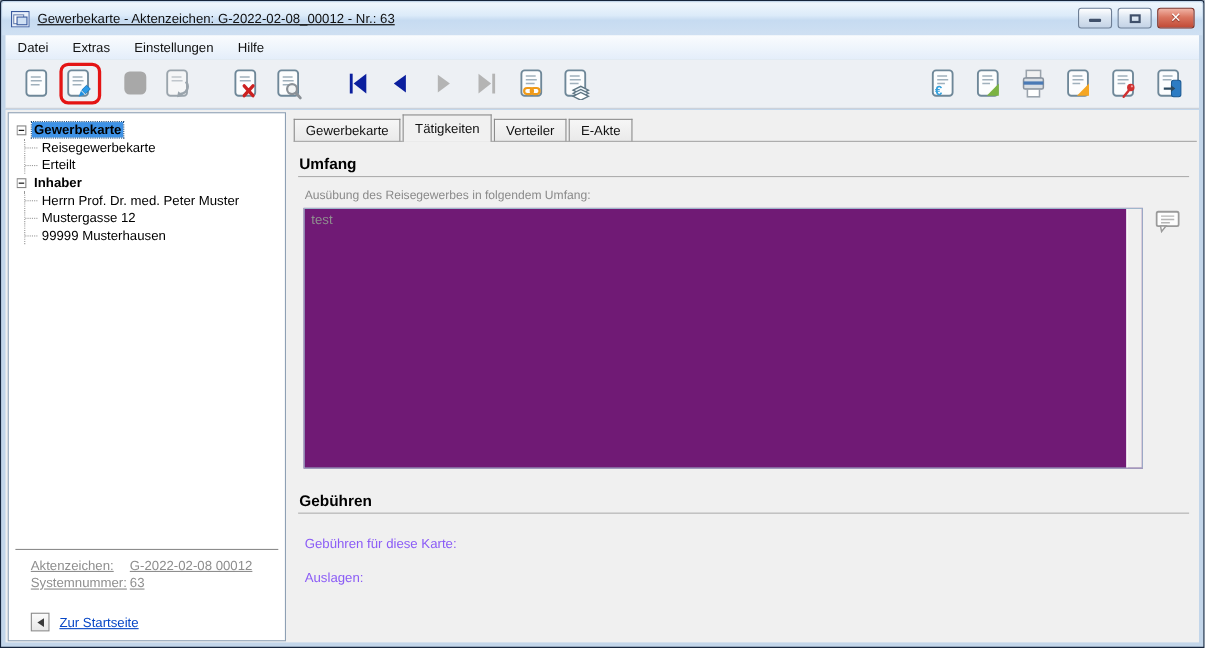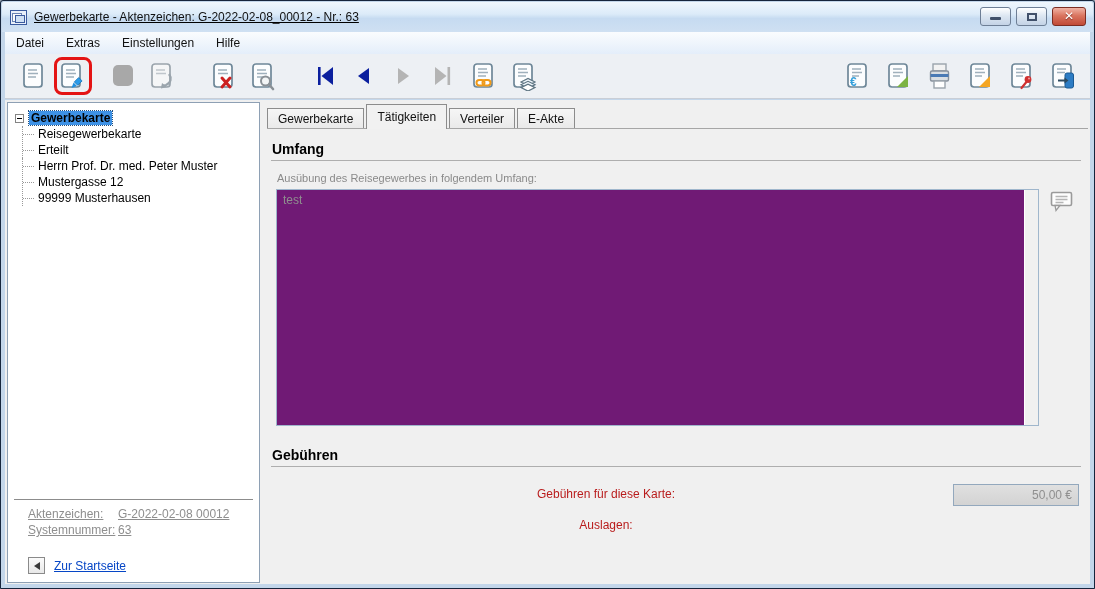--- a/index.html
+++ b/index.html
@@ -64,21 +64,21 @@
   .tab.active{height:25px;background:#f1f1f1;z-index:2;position:relative;}
   .main-content{position:absolute;top:29px;left:0;right:0;bottom:0;}
   .section-h{position:absolute;left:9px;font-size:14px;font-weight:bold;color:#000;}
   .section-rule{position:absolute;left:8px;right:9px;border-top:1px solid #aeaeae;}
   .field-label-sm{position:absolute;left:14px;font-size:11px;color:#8a8a8a;}
   .ta-wrap{position:absolute;left:13px;top:60px;width:763px;height:237px;border:1px solid #9fb6cc;background:#701a75;display:flex;}
   .ta{flex:1;border:none;background:transparent;color:#8f8f8f;font-family:"Liberation Sans","DejaVu Sans",sans-serif;
     font-size:12px;padding:3px 6px;resize:none;outline:none;overflow:hidden;}
   .ta-scroll{width:14px;background:#f0f0f0;border-left:1px solid #fff;flex:none;cursor:pointer;}
   .comment-btn{position:absolute;left:787px;top:62px;width:24px;height:22px;background:none;border:none;padding:0;}
-  .frow-label{position:absolute;left:0;width:686px;text-align:center;font-size:12px;color:#b91c1c;}
+  .frow-label{position:absolute;left:14px;width:686px;text-align:left;font-size:12px;color:#8b5cf6;}
   .fee-input{position:absolute;left:690px;width:126px;height:22px;border:1px solid #93a8bd;
     background:linear-gradient(#e0e0e0,#d3d3d3);color:#8f8f8f;text-align:right;padding:0 6px;font-size:12px;font-family:"Liberation Sans","DejaVu Sans",sans-serif;}
 </style>
 </head>
 <body>
 
 <div class="window">
 
   <div class="titlebar">
     <svg class="app-icon" viewBox="0 0 17 15">
@@ -264,20 +264,24 @@
           <span class="t-label bold selected">Gewerbekarte</span>
         </div>
         <div class="t-children">
           <div class="t-child">
               <span>Reisegewerbekarte</span>
             </div>
           <div class="t-child">
               <span>Erteilt</span>
             </div>
         </div>
+        <div class="t-row">
+          <span class="expander"></span>
+          <span class="t-label bold">Inhaber</span>
+        </div>
         <div class="t-children">
           <div class="t-child">
               <span>Herrn Prof. Dr. med. Peter Muster</span>
             </div>
           <div class="t-child">
               <span>Mustergasse 12</span>
             </div>
           <div class="t-child">
               <span>99999 Musterhausen</span>
             </div>
@@ -328,20 +332,19 @@
               <rect x="1.5" y="1.5" width="20" height="13" rx="1.5" fill="#fdfdfd" stroke="#9a9a9a" stroke-width="1.6"></rect>
               <path d="M5.5 5.5h12M5.5 8.5h12M5.5 11.5h8" stroke="#b5b5b5" stroke-width="1.3"></path>
               <polygon points="5,14.5 10,14.5 6,19.5" fill="#fdfdfd" stroke="#9a9a9a" stroke-width="1.3"></polygon>
             </svg>
         </button>
 
         <div class="section-h" style="top:318px">Gebühren</div>
         <div class="section-rule" style="top:337px"></div>
 
         <div class="frow-label" style="top:358px">Gebühren für diese Karte:</div>
-        <input class="fee-input" style="top: 355px;" disabled="" value="50,00 €">
 
         <div class="frow-label" style="top:389px">Auslagen:</div>
       </div>
     </div>
 
   </div>
 </div>
 
 </body></html>

